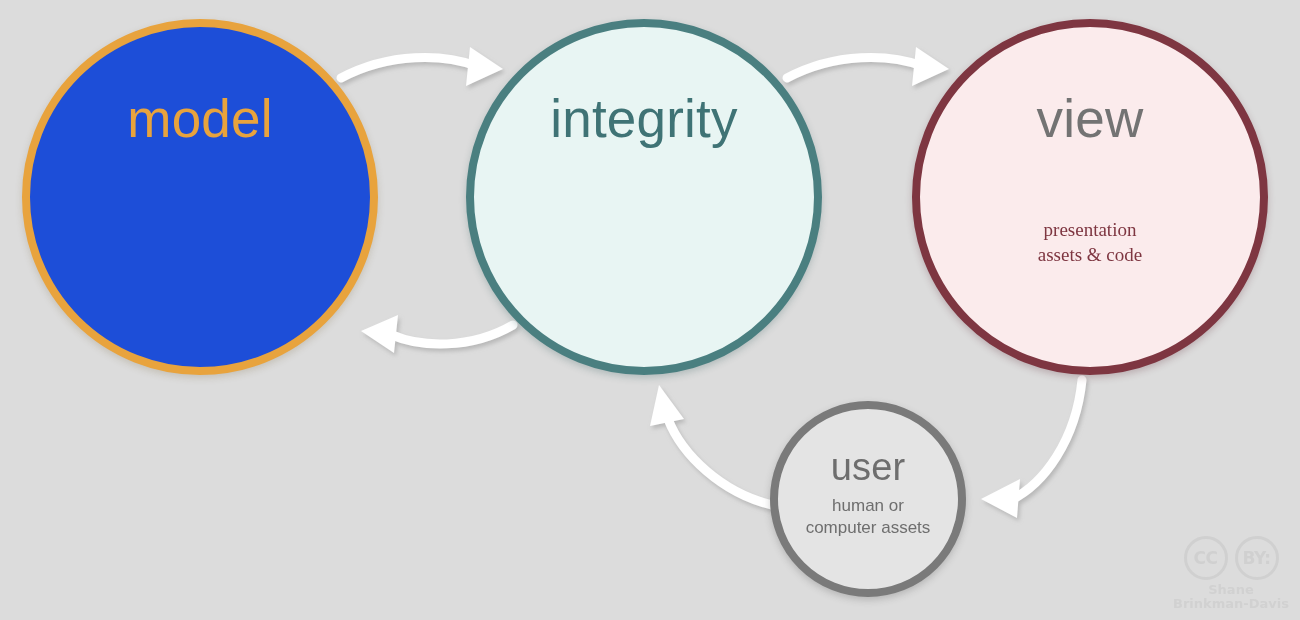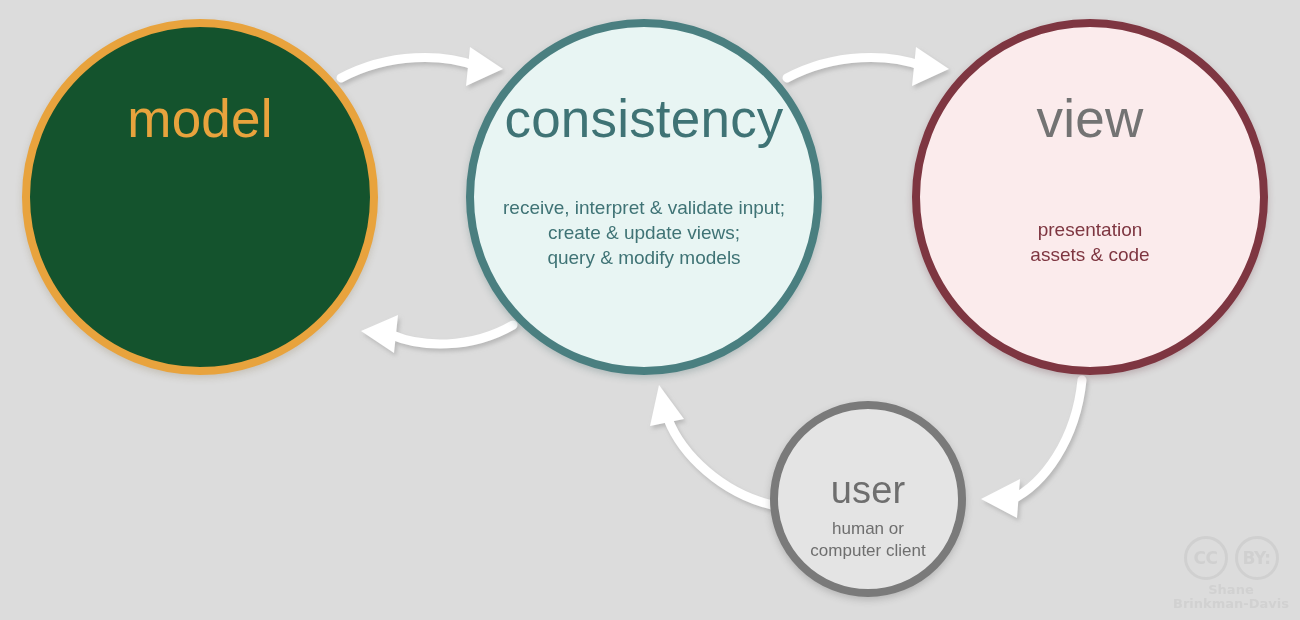--- a/index.html
+++ b/index.html
@@ -45,21 +45,21 @@
     line-height: 1.32;
     white-space: pre-line;
   }
 
   
   #node-model {
     left: 22px;
     top: 19px;
     width: 356px;
     height: 356px;
-    background: #14532d;
+    background: #1d4ed8;
     border: 8px solid #e8a33d;
     box-shadow: 0 3px 7px rgba(120,100,60,0.22);
   }
   #node-model .node-title {
     color: #e8a33d;
     font-size: 53px;
     margin-top: 65px;
   }
   #node-model .node-desc {
     color: #e2a244;
@@ -100,36 +100,37 @@
   }
   #node-view .node-title {
     color: #737373;
     font-size: 53px;
     margin-top: 65px;
   }
   #node-view .node-desc {
     color: #7e3641;
     font-size: 19px;
     margin-top: 72px;
+    font-family: Liberation Serif, serif;
   }
 
   
   #node-user {
     left: 770px;
     top: 401px;
     width: 196px;
     height: 196px;
     background: #e4e4e4;
     border: 8px solid #7a7a7a;
     box-shadow: 0 3px 7px rgba(70,70,70,0.25);
   }
   #node-user .node-title {
     color: #6e6e6e;
     font-size: 38px;
-    margin-top: 62px;
+    margin-top: 39px;
     text-align: right;
   }
   #node-user .node-desc {
     color: #6e6e6e;
     font-size: 17px;
     margin-top: 9px;
   }
 
   
   #attribution {
@@ -207,36 +208,33 @@
       <path d="M 772,505 C 722,493 682,455 668,419" fill="none" stroke="#ffffff" stroke-width="9" stroke-linecap="round"></path>
       <path d="M 684,419 L 659,385 L 650,426 Z" fill="#ffffff"></path>
     </g>
   </svg>
 
   <div class="node" id="node-model">
     <div class="node-title">model</div>
   </div>
 
   <div class="node" id="node-controller">
-    <div class="node-title">consistency</div>
-    <div class="node-desc">receive, interpret &amp; validate input;
-create &amp; update views;
-query &amp; modify models</div>
+    <div class="node-title">integrity</div>
   </div>
 
   <div class="node" id="node-view">
     <div class="node-title">view</div>
     <div class="node-desc">presentation
 assets &amp; code</div>
   </div>
 
   <div class="node" id="node-user">
     <div class="node-title">user</div>
     <div class="node-desc">human or
-computer client</div>
+computer assets</div>
   </div>
 
   <div id="attribution">
     <div id="cc-badges">
       <div class="cc-badge">CC</div>
       <div class="cc-badge">BY:</div>
     </div>
     <div id="attribution-name">Shane
 Brinkman-Davis</div>
   </div>

